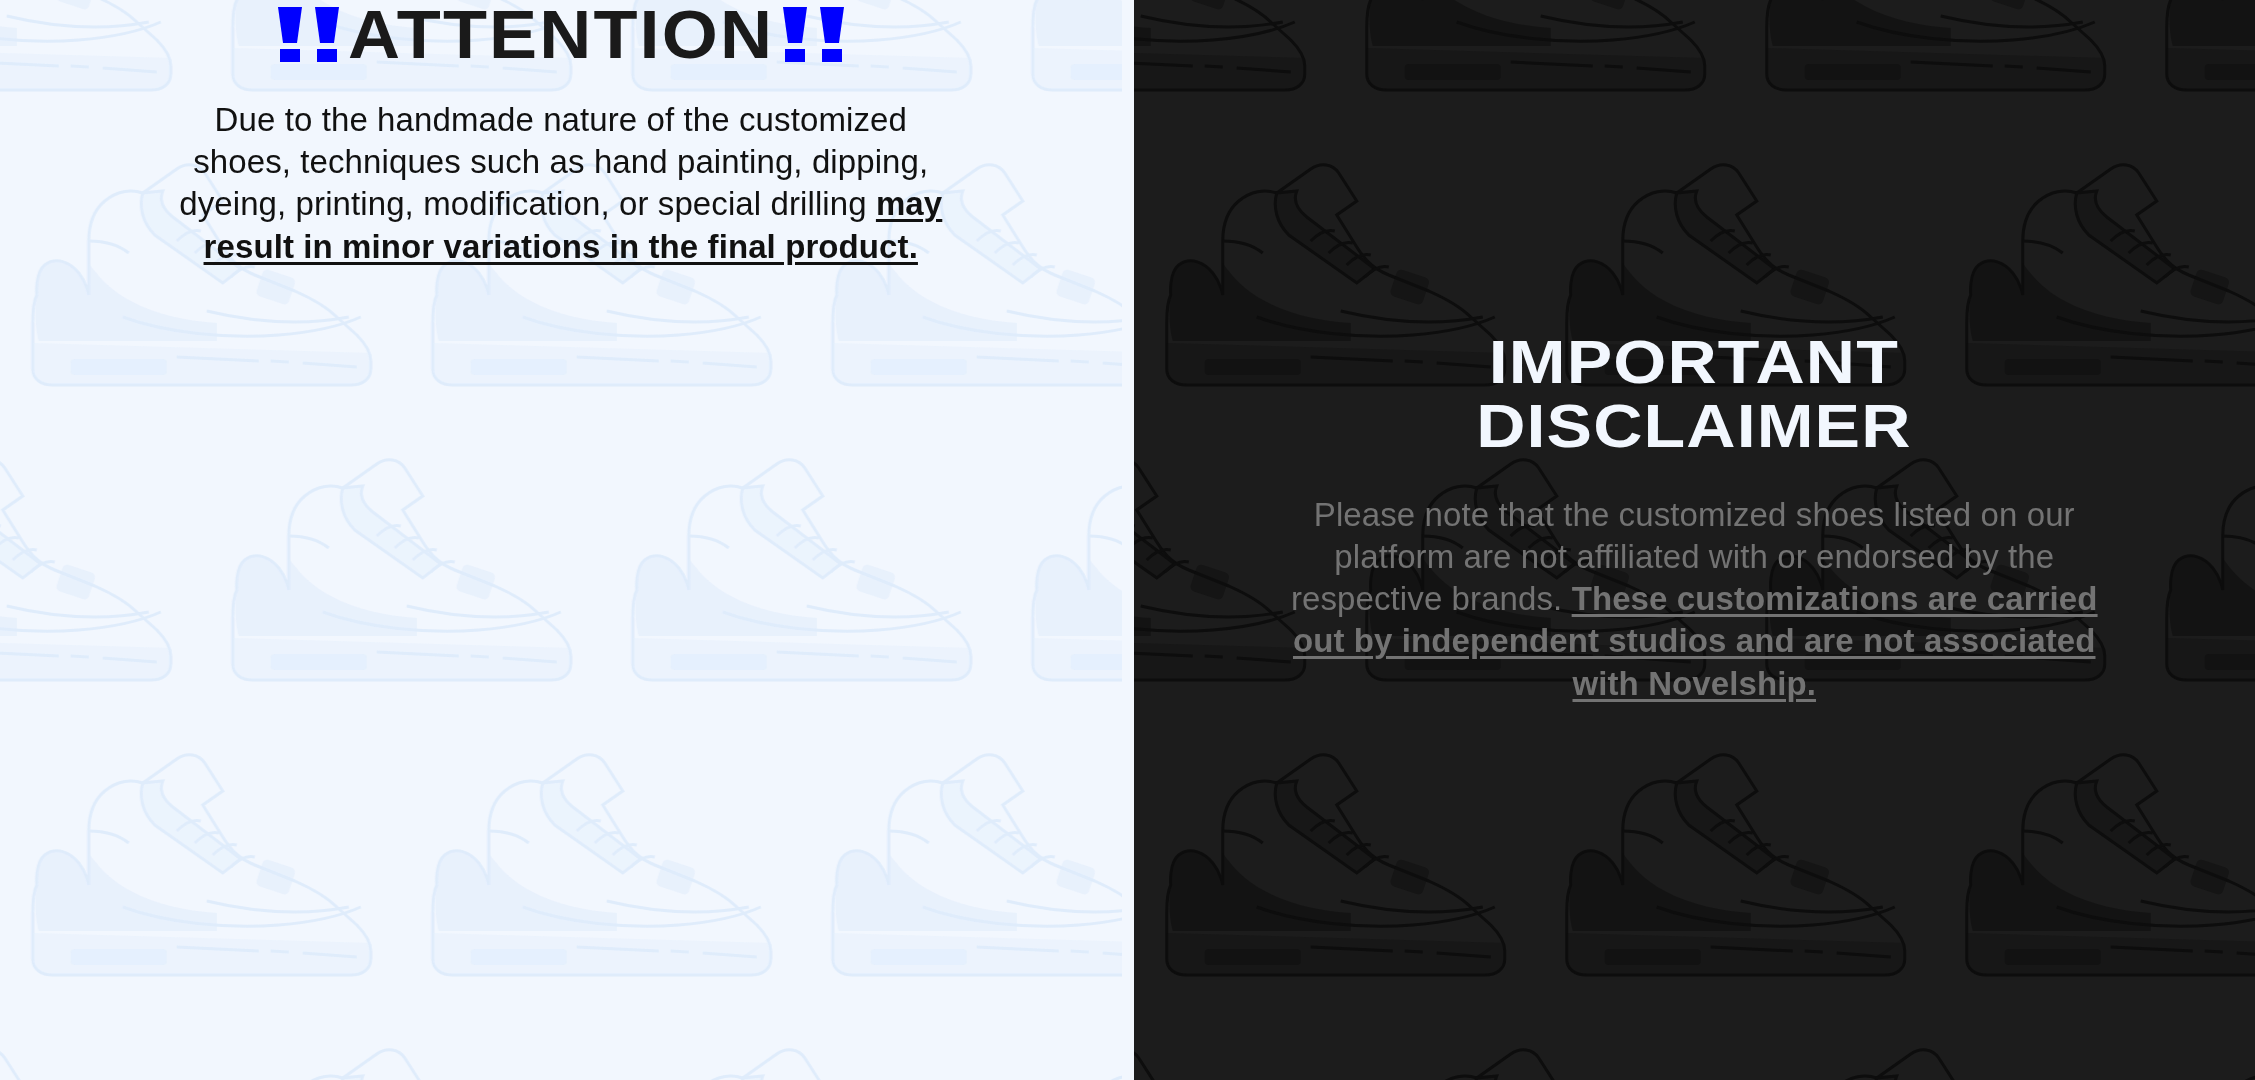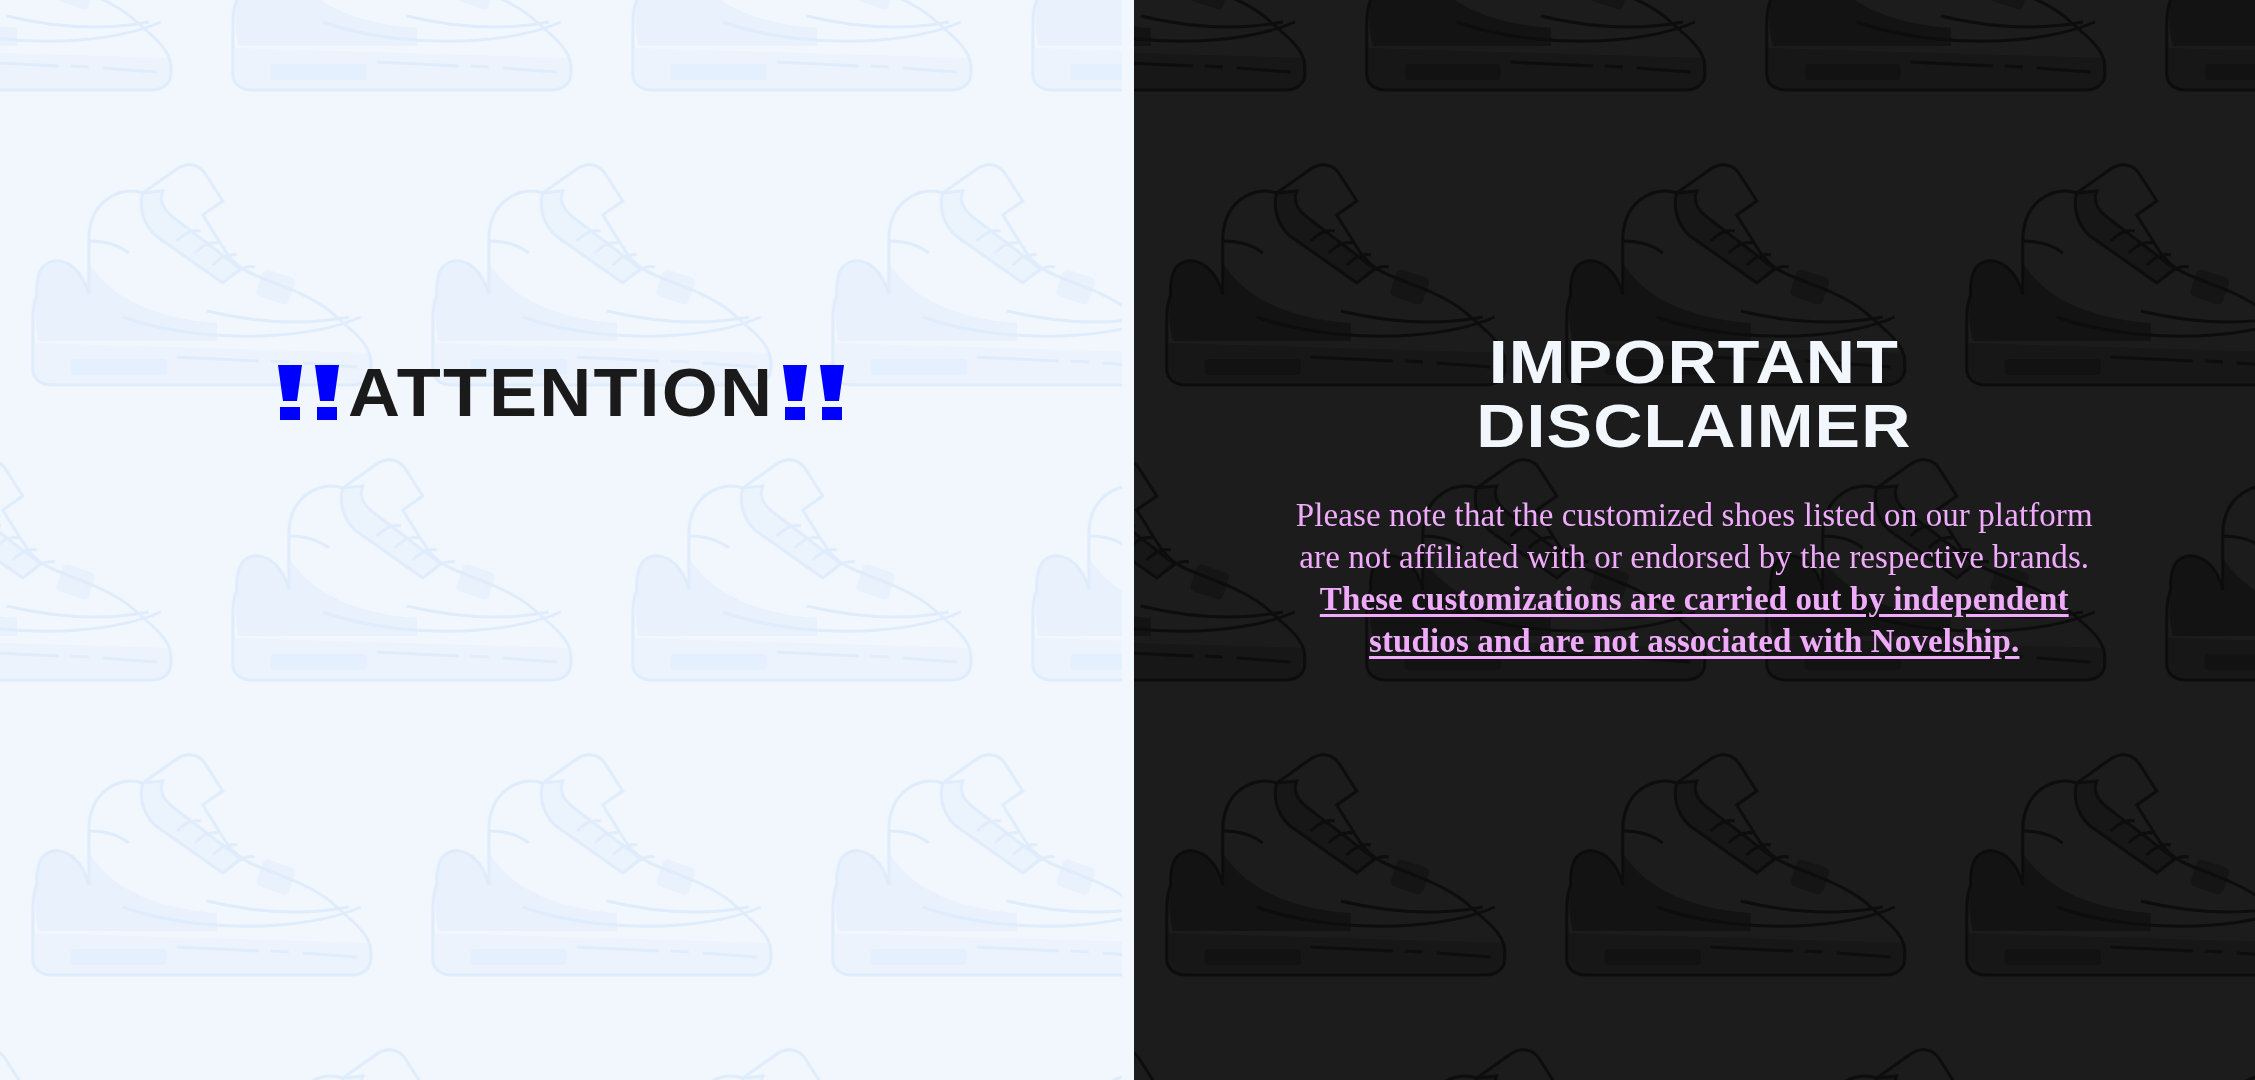--- a/index.html
+++ b/index.html
@@ -49,21 +49,20 @@
     display: flex;
     flex-direction: column;
     align-items: center;
     justify-content: flex-start;
     text-align: center;
   }
 
   
   .heading-light {
     margin: 0;
-    padding-top: 358px;
     display: flex;
     align-items: center;
     justify-content: center;
     gap: 18px;
     line-height: 1;
     white-space: nowrap;
   }
   .heading-light .title-text {
     font-size: 68px;
     font-weight: 900;
@@ -101,23 +100,22 @@
     max-width: 800px;
     letter-spacing: 0.1px;
   }
   .body-light {
     padding-top: 31px;
     color: #111111;
     max-width: 790px;
   }
   .body-dark {
     padding-top: 36px;
-    color: #f0abfc;
+    color: #737373;
     max-width: 830px;
-    font-family: Liberation Serif, serif;
   }
   .emph {
     font-weight: 700;
     text-decoration: underline;
     text-underline-offset: 4px;
     text-decoration-thickness: 2.5px;
   }
 </style>
 </head>
 <body>
@@ -199,20 +197,21 @@
             <polygon points="3,2 27,2 22,38 8,38" fill="#0000FF"></polygon>
             <rect x="5" y="44" width="20" height="13" fill="#0000FF"></rect>
           </svg>
           <svg width="30" height="58" viewBox="0 0 30 58" aria-hidden="true">
             <polygon points="3,2 27,2 22,38 8,38" fill="#0000FF"></polygon>
             <rect x="5" y="44" width="20" height="13" fill="#0000FF"></rect>
           </svg>
         </span>
       </h1>
 
+      <p class="body-copy body-light"><span>Due to the handmade nature of the customized shoes, techniques such as hand painting, dipping, dyeing, printing, modification, or special drilling </span><span class="emph">may result in minor variations in the final product.</span></p>
 
     </div>
   </section>
 
   <section class="panel panel-dark">
 
     <div class="pattern">
       <svg viewBox="0 0 1128 1080" preserveAspectRatio="xMidYMid slice" aria-hidden="true">
         <g color="#0D0D0D">
           <g opacity="1">

